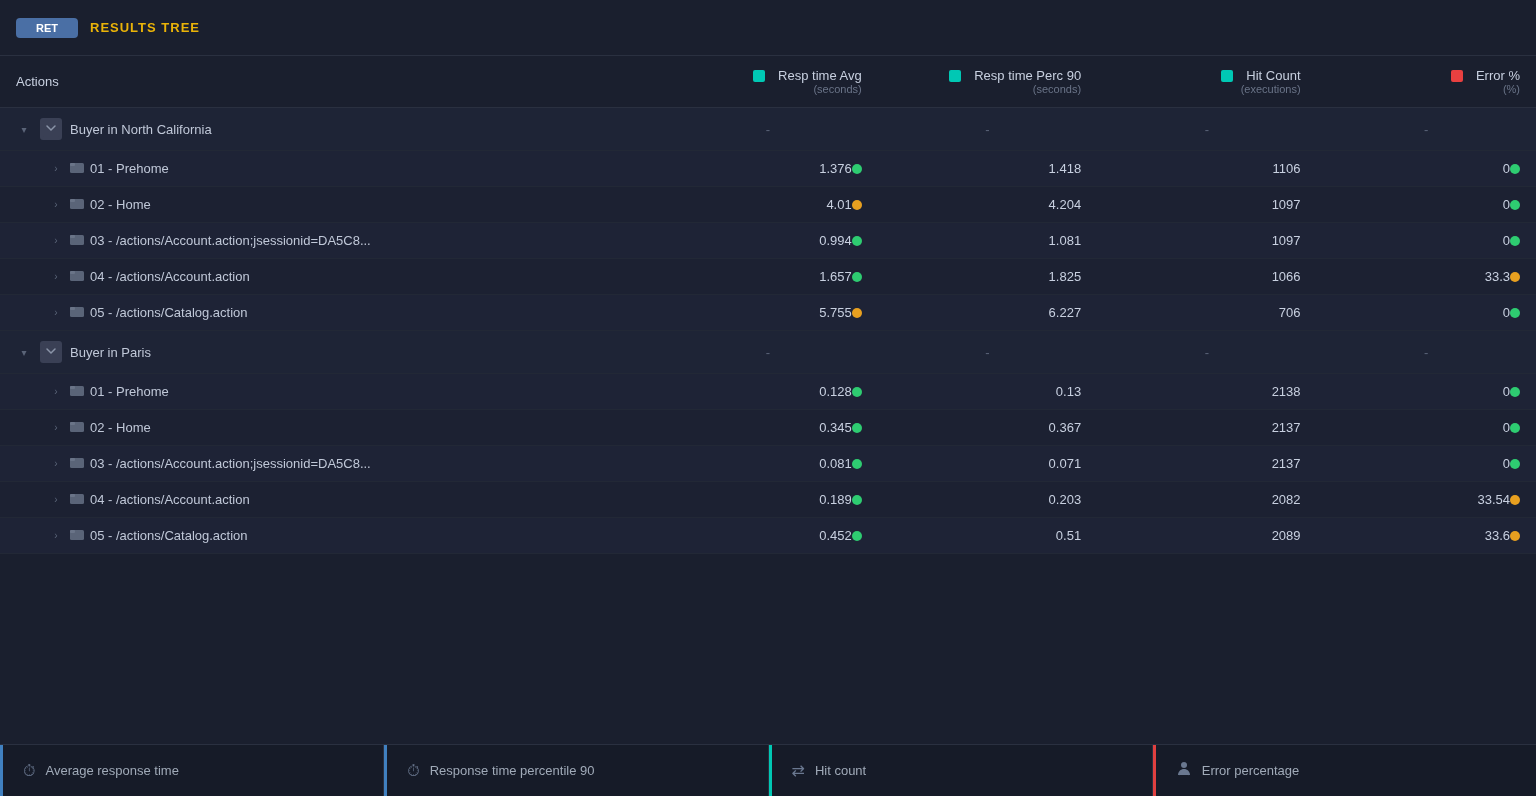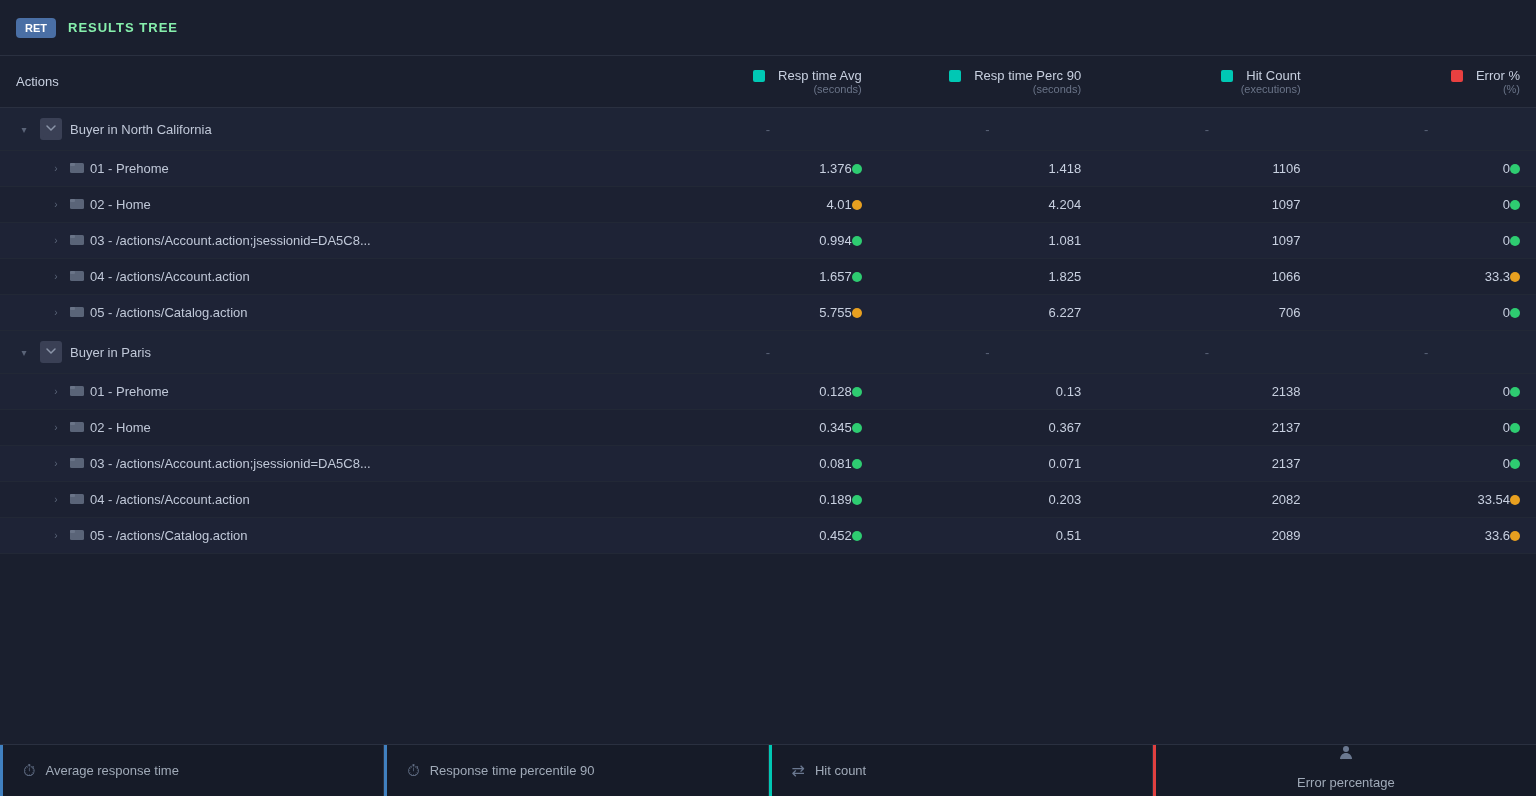--- a/index.html
+++ b/index.html
@@ -23,29 +23,29 @@
       background: #1a1f2e;
       border-bottom: 1px solid #2a3040;
       height: 56px;
       flex-shrink: 0;
     }
     .app-logo {
       background: #4a6fa5;
       color: white;
       font-weight: bold;
       font-size: 11px;
-      padding: 4px 9px;
+      padding: 4px 20px;
       border-radius: 4px;
       margin-right: 12px;
     }
     .app-title {
       font-size: 13px;
       font-weight: 600;
       letter-spacing: 1px;
-      color: #86efac;
+      color: #eab308;
     }
 
     
     .main-content {
       flex: 1;
       overflow: auto;
       padding: 0;
     }
 
     
@@ -177,21 +177,20 @@
       cursor: pointer;
     }
     .footer-item:last-child {
       border-right: none;
     }
     .footer-item:nth-child(3) {
       border-left: 3px solid #00c0a0;
     }
     .footer-item:nth-child(4) {
       border-left: 3px solid #e04040;
-      flex-direction: column;
     }
     .footer-icon {
       color: #6a7890;
       font-size: 16px;
     }
     .footer-label {
       color: #a0aab8;
       font-size: 13px;
     }
     .footer-divider-teal {

